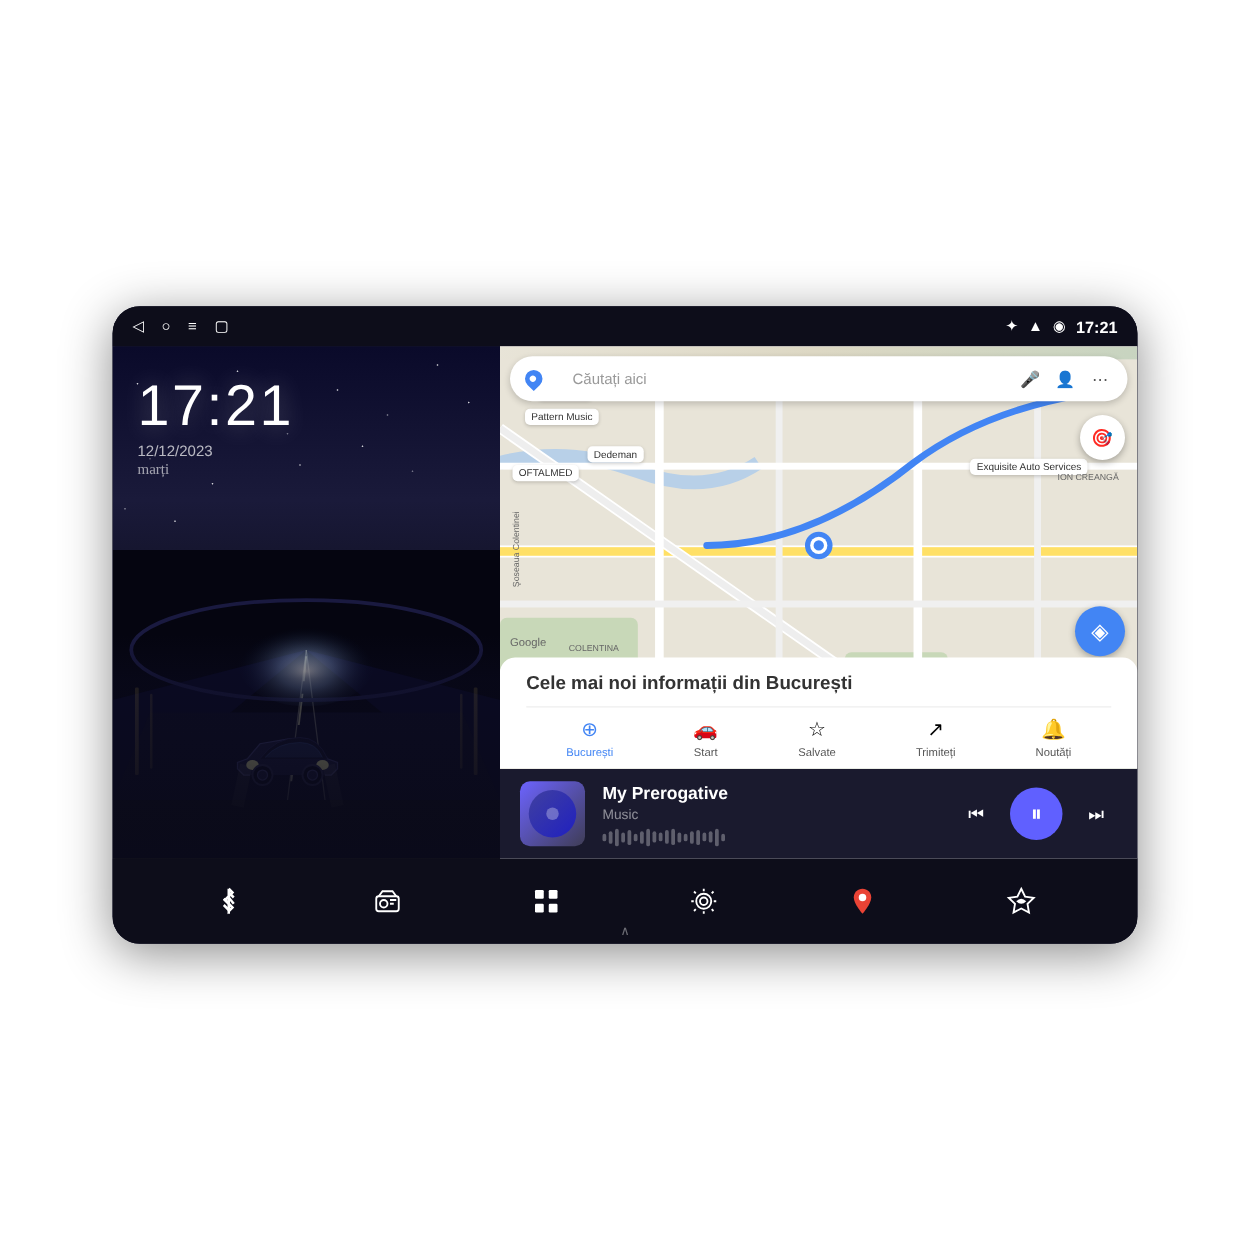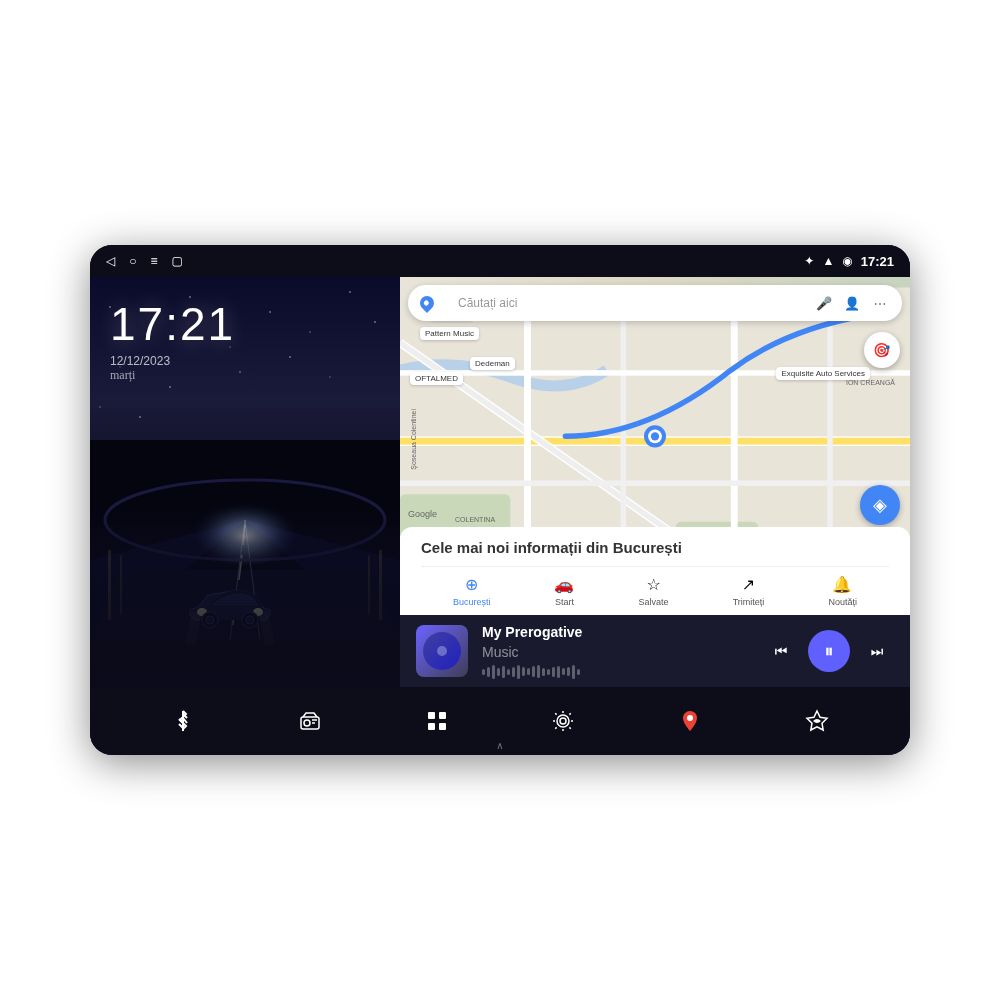--- a/index.html
+++ b/index.html
@@ -212,21 +212,21 @@
       width: 38px; height: 38px; border-radius: 50%;
       background: linear-gradient(135deg, #4040a0, #2020c0);
       display: flex; align-items: center; justify-content: center;
     }
     .album-art-dot {
       width: 10px; height: 10px; border-radius: 50%;
       background: rgba(255,255,255,0.3);
     }
     .music-info { flex: 1; }
     .music-title { color: #fff; font-size: 14px; font-weight: 600; }
-    .music-subtitle { color: rgba(255,255,255,0.5); font-size: 14px; margin-top: 4px; }
+    .music-subtitle { color: rgba(255,255,255,0.5); font-size: 11px; margin-top: 4px; }
     .music-waveform {
       display: flex; align-items: center; gap: 2px; margin-top: 5px;
     }
     .wave-bar {
       width: 3px; background: rgba(255,255,255,0.3); border-radius: 2px;
     }
     .music-controls {
       display: flex; align-items: center; gap: 10px;
     }
     .ctrl-btn {

